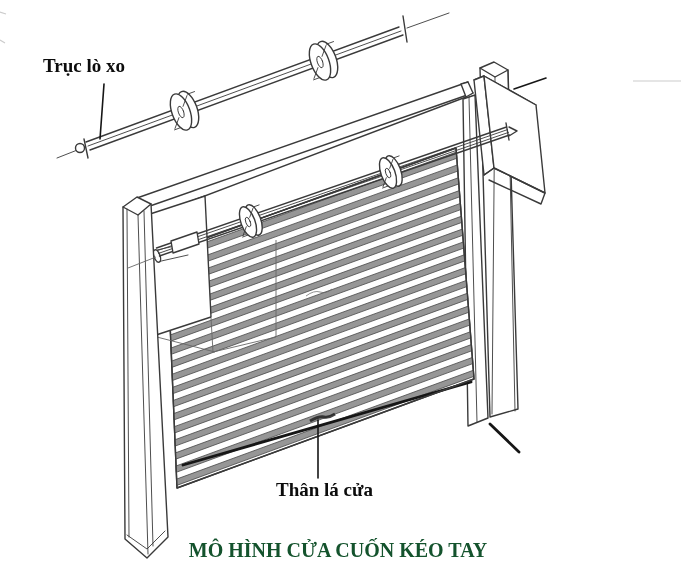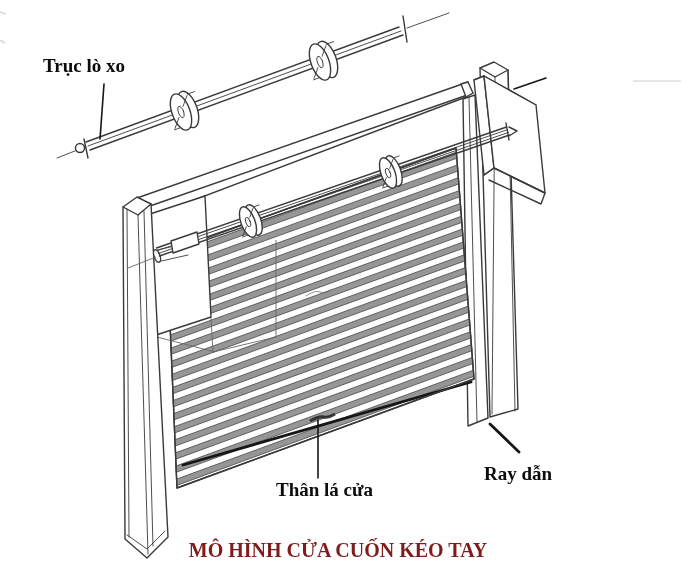--- a/index.html
+++ b/index.html
@@ -6,21 +6,21 @@
   .stage{
     position:relative;width:681px;height:574px;background:var(--paper,#fff);
     overflow:hidden;font-family:Liberation Serif, serif;
   }
   .stage svg{position:absolute;left:0;top:0;}
   .lbl{
     position:absolute;font-weight:bold;font-size:19px;line-height:22px;
     color:#0c0c0c;white-space:nowrap;
   }
   .title{
-    position:absolute;font-weight:bold;font-size:20px;color:#7f1d1d;
+    position:absolute;font-weight:bold;font-size:20px;color:#14532d;
     white-space:nowrap;transform:translateX(-50%);
   }
   
   .s1{stroke:var(--line);stroke-width:1.4;fill:none;stroke-linecap:round;stroke-linejoin:round;}
   .s2{stroke:var(--line);stroke-width:.9;fill:none;stroke-linecap:round;}
   .fw{fill:#ffffff;}
   .slat{fill:var(--slat-fill);stroke:var(--slat-edge);stroke-width:.8;}
   .bar{stroke:var(--dark);stroke-width:2.8;stroke-linecap:round;}
   .leader{stroke:var(--dark);stroke-width:1.6;stroke-linecap:round;}
   .leader-thick{stroke:var(--dark);stroke-width:2.8;stroke-linecap:round;}
@@ -175,15 +175,14 @@
     <g>
       <line class="leader" x1="104" y1="84" x2="100" y2="139"></line>
       <line class="leader" x1="546" y1="78" x2="514" y2="89"></line>
       <line class="leader" x1="318" y1="420" x2="318" y2="478"></line>
       <line class="leader-thick" x1="490" y1="424" x2="519" y2="452"></line>
     </g>
   </svg>
 
   <div class="lbl" style="left:43px;top:55px">Trục lò xo</div>
   <div class="lbl" style="left:276px;top:479px">Thân lá cửa</div>
-  <div class="lbl" style="left:484px;top:463px">Ray dẫn</div>
   <div class="title" style="left:338px;top:539px">MÔ HÌNH CỬA CUỐN KÉO TAY</div>
 </div>
 
 </body></html>

